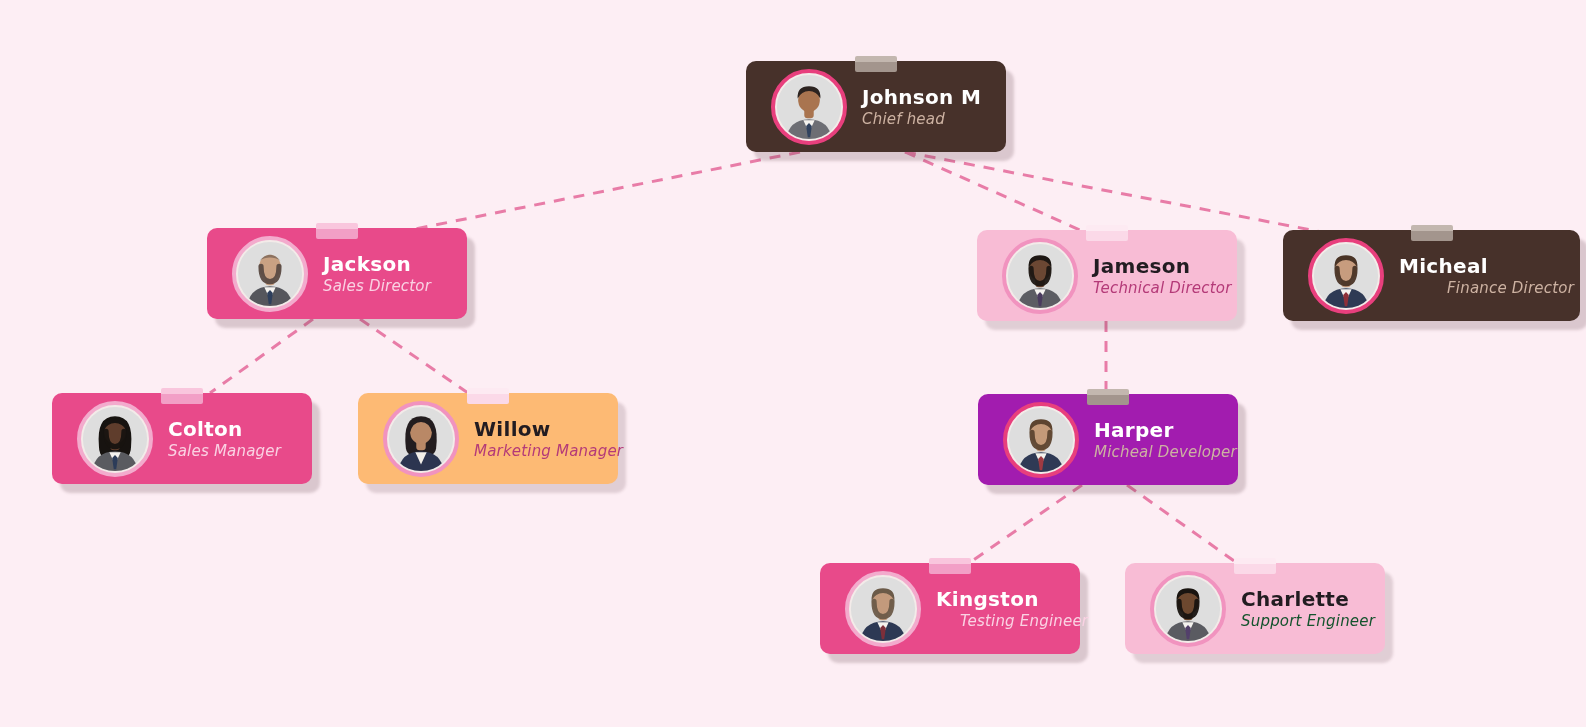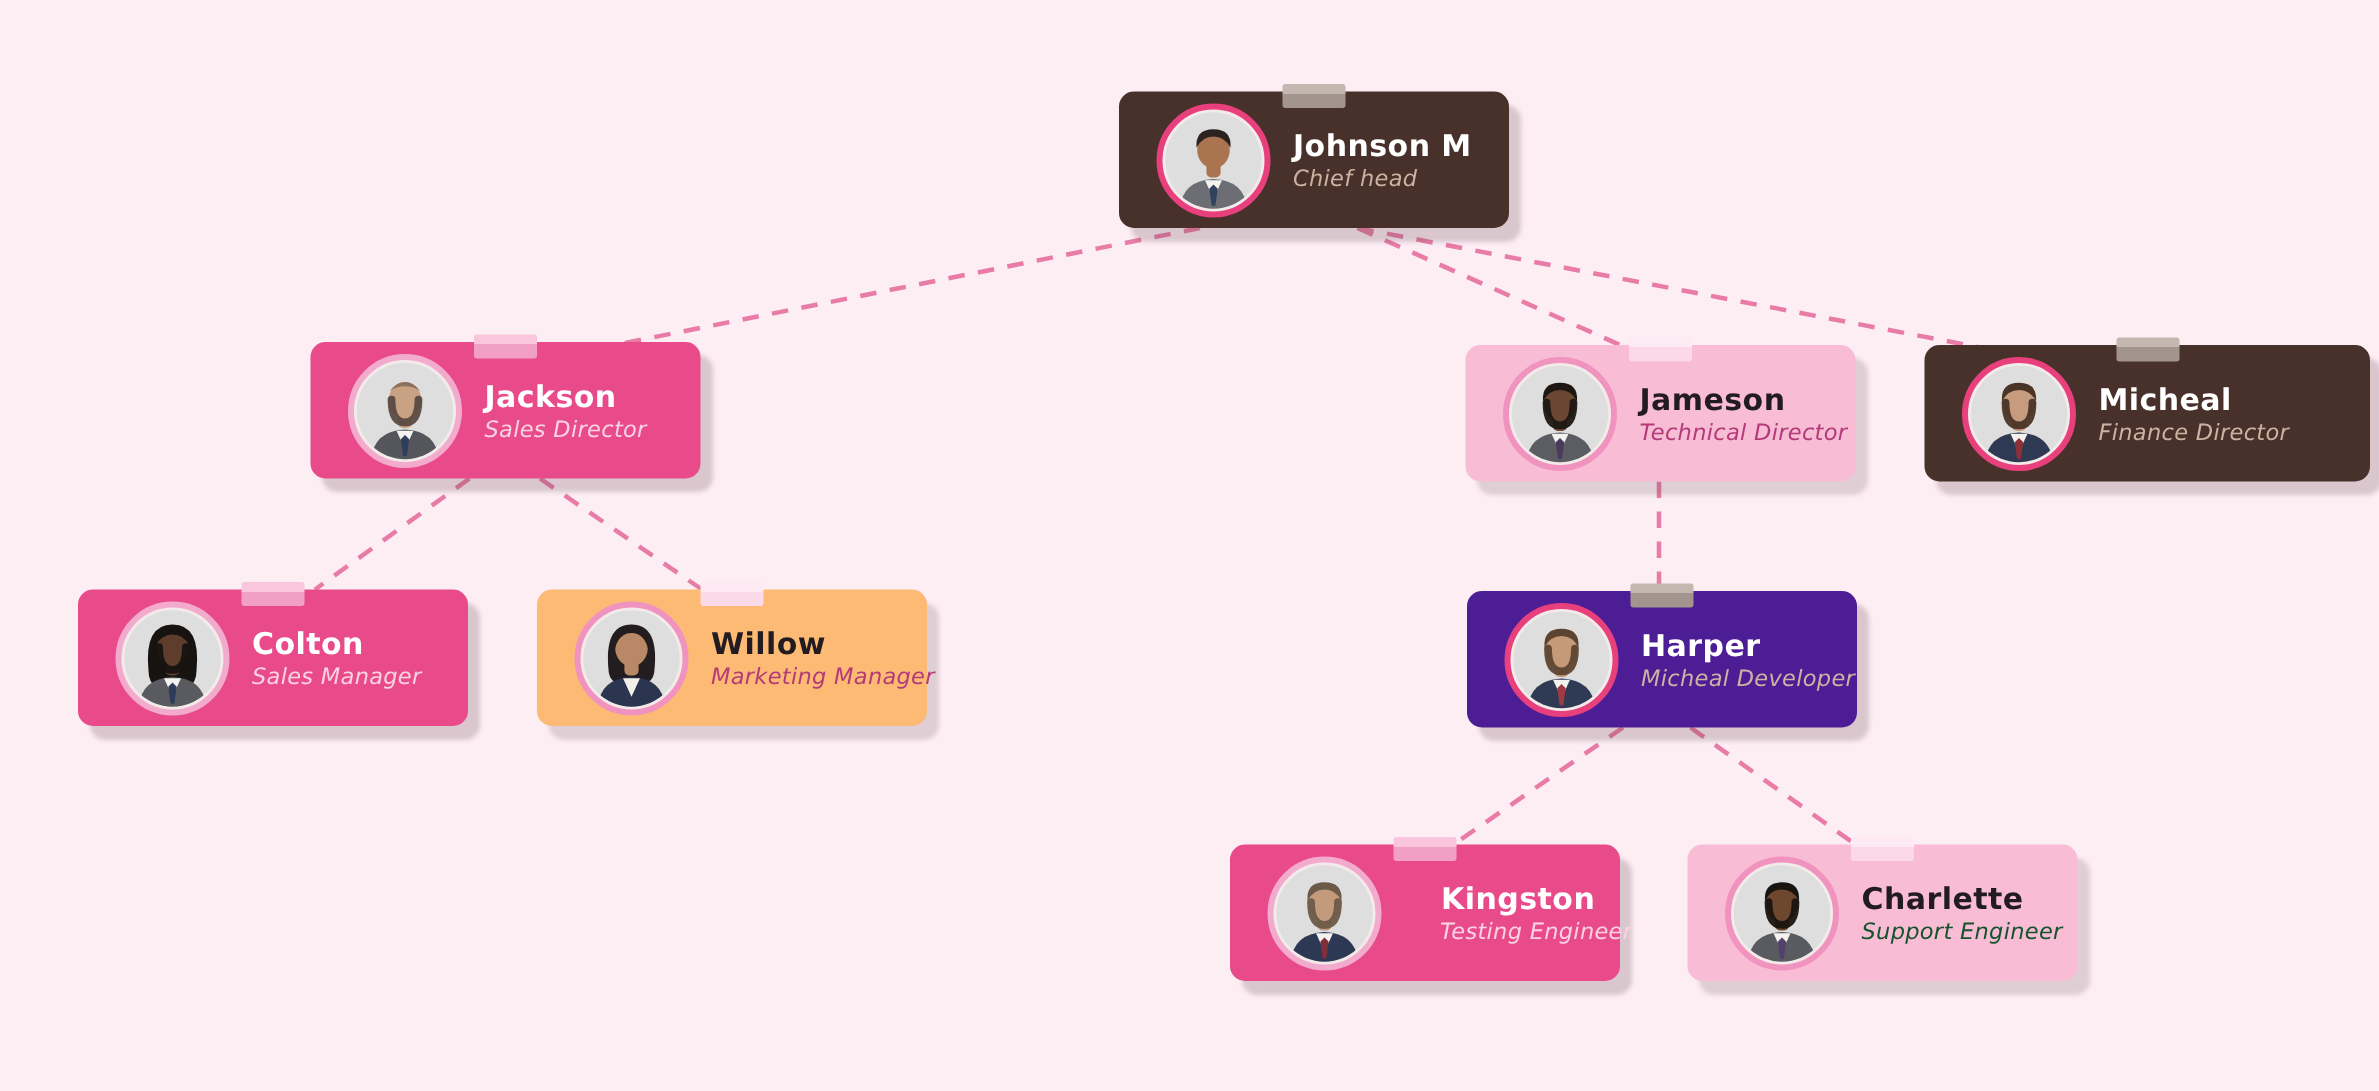--- a/index.html
+++ b/index.html
@@ -140,21 +140,21 @@
       <path d="M30,50 L36,63 L42,50 Z" fill="#f4f2ee"></path>
       <path d="M36,53 L39,56 L37.3,68 L34.7,68 L33,56 Z" fill="#8e3038"></path>
       <ellipse cx="36" cy="28.5" rx="11.5" ry="13" fill="#c79c7e"></ellipse>
       <path d="M24,27 Q23,14 36,14 Q49,14 48,27 Q44,19 36,19 Q28,19 24,27 Z" fill="#4a3426"></path>
       <path d="M26.5,28 Q26.5,44 36,44 Q45.5,44 45.5,28" fill="none" stroke="#4a3426" stroke-width="5.5" stroke-linecap="round" opacity="0.95"></path>
     </g>
   </svg>
       </div>
     <div class="info">
       <div class="name" style="color: rgb(255, 255, 255);">Micheal</div>
-      <div class="title" style="color: rgb(205, 178, 162);">Finance Director</div>
+      <div class="title" style="color: rgb(205, 178, 162); margin-left: 48px;">Finance Director</div>
     </div>
   </div>
     <div class="card" style="left: 52px; top: 393px; background: rgb(232, 74, 138); box-shadow: rgba(94, 62, 72, 0.22) 8px 9px 3px;">
     <div class="tape" style="background: linear-gradient(rgb(249, 198, 221) 0px, rgb(249, 198, 221) 40%, rgb(242, 159, 198) 40%, rgb(242, 159, 198) 100%);"></div>
     <div class="avatar" style="border-color: rgb(243, 171, 205);">
         <svg viewBox="0 0 72 72" xmlns="http://www.w3.org/2000/svg">
     <defs>
             <clipPath id="clip4">
               <circle cx="36" cy="36" r="34"></circle>
             </clipPath>
@@ -197,21 +197,21 @@
       <path d="M24,30 Q23,14 36,14 Q49,14 48,30 Q45,18 36,18 Q27,18 24,30 Z" fill="#231d1f"></path>
 
     </g>
   </svg>
       </div>
     <div class="info">
       <div class="name" style="color: rgb(34, 28, 33);">Willow</div>
       <div class="title" style="color: rgb(180, 58, 120);">Marketing Manager</div>
     </div>
   </div>
-    <div class="card" style="left: 978px; top: 394px; background: #4c1d95; box-shadow: rgba(94, 62, 72, 0.22) 8px 9px 3px;">
+    <div class="card" style="left: 978px; top: 394px; background: #a21caf; box-shadow: rgba(94, 62, 72, 0.22) 8px 9px 3px;">
     <div class="tape" style="background: linear-gradient(rgb(195, 183, 175) 0px, rgb(195, 183, 175) 40%, rgb(163, 149, 141) 40%, rgb(163, 149, 141) 100%);"></div>
     <div class="avatar" style="border-color: rgb(232, 63, 125);">
         <svg viewBox="0 0 72 72" xmlns="http://www.w3.org/2000/svg">
     <defs>
             <clipPath id="clip6">
               <circle cx="36" cy="36" r="34"></circle>
             </clipPath>
           </defs>
     <circle cx="36" cy="36" r="34" fill="#dedede"></circle>
     <g clip-path="url(#clip6)">
@@ -224,21 +224,21 @@
       <path d="M24,27 Q23,14 36,14 Q49,14 48,27 Q44,19 36,19 Q28,19 24,27 Z" fill="#5d4430"></path>
       <path d="M26.5,28 Q26.5,44 36,44 Q45.5,44 45.5,28" fill="none" stroke="#5d4430" stroke-width="5.5" stroke-linecap="round" opacity="0.95"></path>
     </g>
   </svg>
       </div>
     <div class="info">
       <div class="name" style="color: rgb(255, 255, 255);">Harper</div>
       <div class="title" style="color: rgb(205, 178, 162);">Micheal Developer</div>
     </div>
   </div>
-    <div class="card" style="left: 820px; top: 563px; background: rgb(232, 74, 138); box-shadow: rgba(94, 62, 72, 0.22) 8px 9px 3px; text-align: center;">
+    <div class="card" style="left: 820px; top: 563px; background: rgb(232, 74, 138); box-shadow: rgba(94, 62, 72, 0.22) 8px 9px 3px;">
     <div class="tape" style="background: linear-gradient(rgb(249, 198, 221) 0px, rgb(249, 198, 221) 40%, rgb(242, 159, 198) 40%, rgb(242, 159, 198) 100%);"></div>
     <div class="avatar" style="border-color: rgb(243, 171, 205);">
         <svg viewBox="0 0 72 72" xmlns="http://www.w3.org/2000/svg">
     <defs>
             <clipPath id="clip7">
               <circle cx="36" cy="36" r="34"></circle>
             </clipPath>
           </defs>
     <circle cx="36" cy="36" r="34" fill="#dedede"></circle>
     <g clip-path="url(#clip7)">

